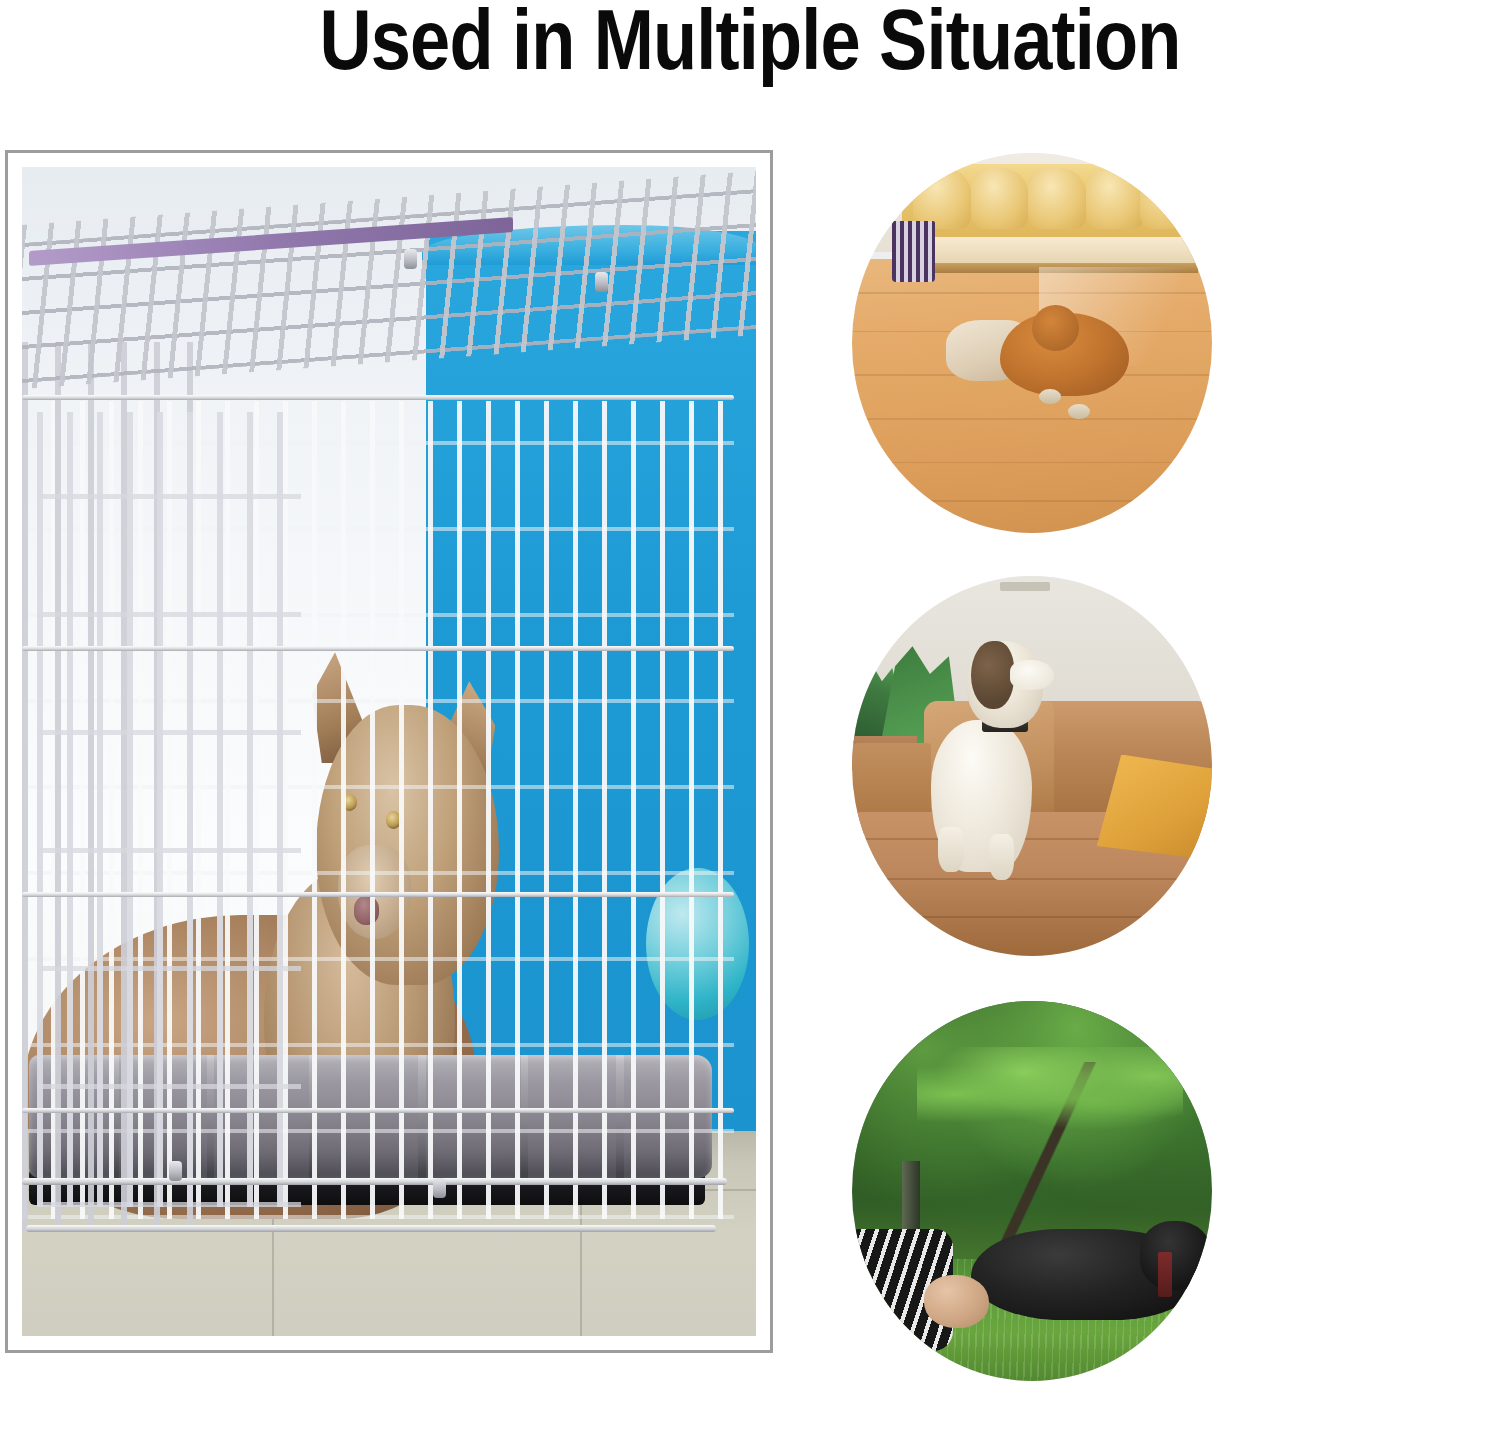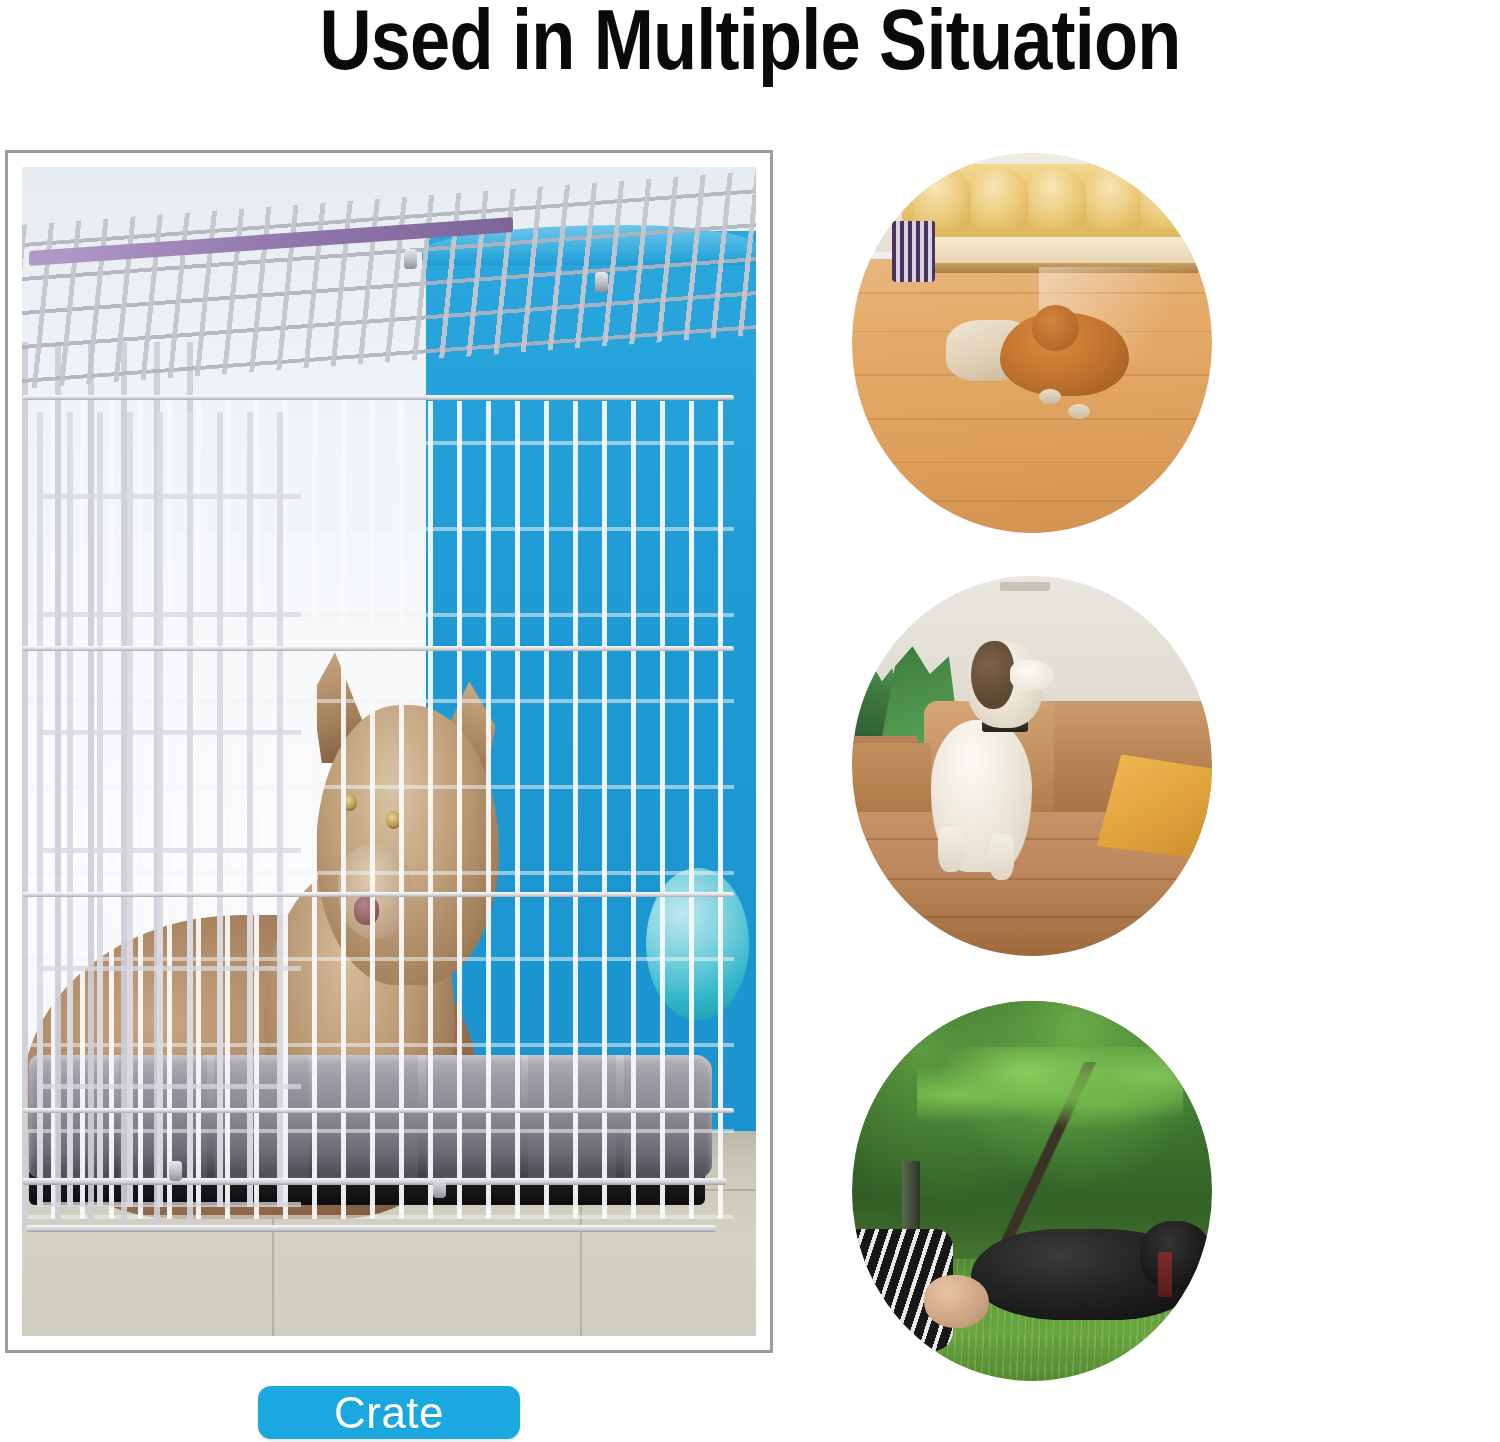--- a/index.html
+++ b/index.html
@@ -464,21 +464,20 @@
       <div class="bottom-rail" style="left:0;top:86.5%;width:96%;"></div>
       <div class="bottom-rail" style="left:0.5%;top:90.5%;width:94%;"></div>
 
       <div class="clip" style="left:52%;top:7.0%;"></div>
       <div class="clip" style="left:78%;top:9.0%;"></div>
       <div class="clip" style="left:20%;top:85.0%;"></div>
       <div class="clip" style="left:56%;top:86.5%;"></div>
     </div>
   </div>
 
-  <div class="badge" id="badge-crate">Crate</div>
 
   <div class="situation-row" id="row-floor">
     <div class="circle-photo">
       <div class="cp-inner">
         <div class="cp-el fl-floorarea">
           <div class="fl-plank" style="top:12%;"></div>
           <div class="fl-plank" style="top:26%;"></div>
           <div class="fl-plank" style="top:42%;"></div>
           <div class="fl-plank" style="top:58%;"></div>
           <div class="fl-plank" style="top:74%;"></div>

